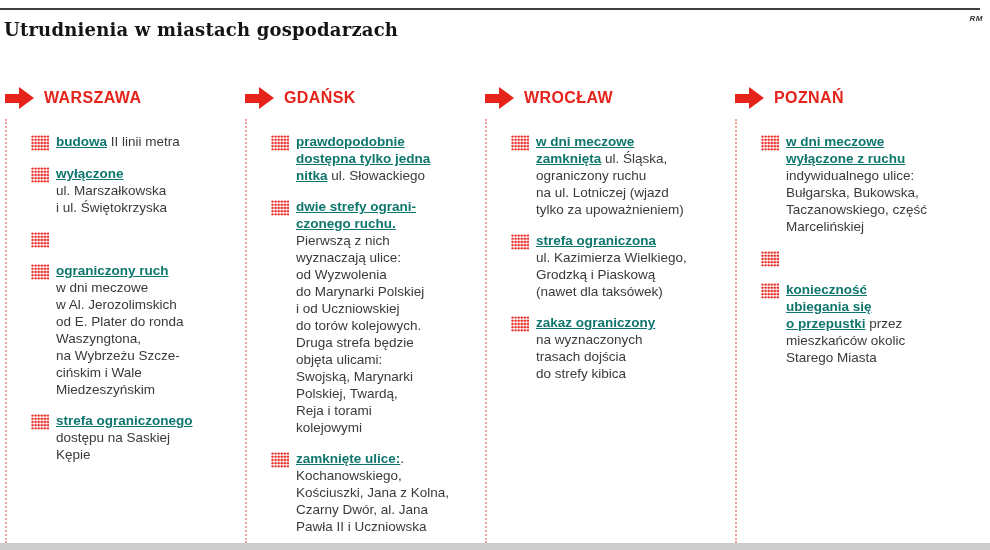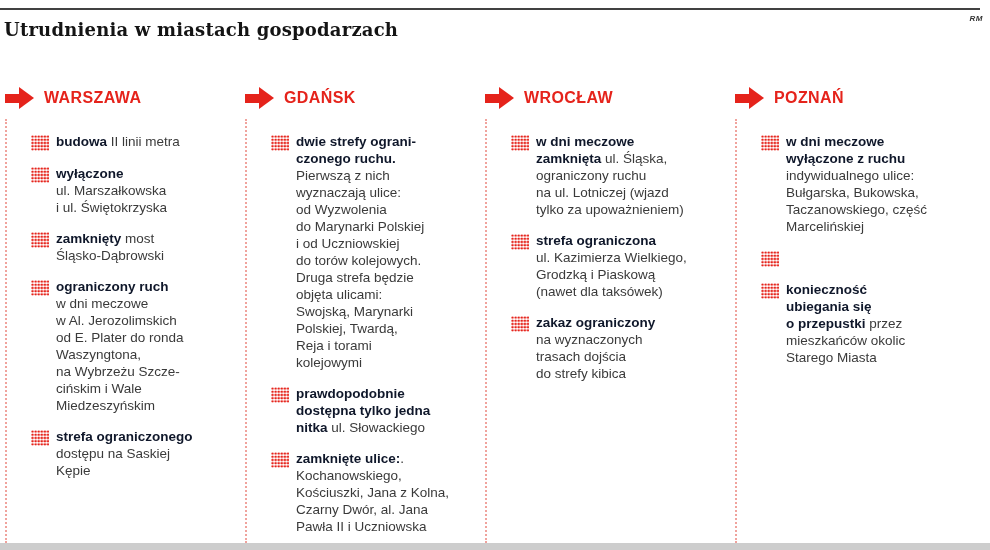--- a/index.html
+++ b/index.html
@@ -35,21 +35,21 @@
   .item{display:flex;align-items:flex-start;margin:0 0 14px 24px;}
   .bullet{
     flex:0 0 auto;width:18px;height:16px;margin:2px 7px 0 0;
     background-image:radial-gradient(circle,var(--accent) 1.15px,rgba(0,0,0,0) 1.3px);
     background-size:3.1px 3.2px;
   }
   .item-text{
     font-size:13.5px;line-height:17px;color:#3a3a3a;
     white-space:pre-line;width:184px;
   }
-  .item-text b{color:#0f172a;}
+  .item-text b{color:#0f766e;text-decoration:underline;}
   .bottom-bar{position:absolute;left:0;bottom:0;width:100%;height:7px;background:#cdcdcd;}
 </style>
 </head>
 <body>
 
 <div class="top-rule"></div>
 <div class="credit">RM</div>
 <div class="title">Utrudnienia w miastach gospodarzach</div>
 
 <div class="columns">
@@ -65,22 +65,20 @@
         <div class="item-text"><b>budowa</b><span> II linii metra</span></div>
       </div>
       <div class="item">
         <span class="bullet"></span>
         <div class="item-text"><b>wyłączone</b><span>
 ul. Marszałkowska
 i ul. Świętokrzyska</span></div>
       </div>
       <div class="item">
         <span class="bullet"></span>
-        <div class="item-text"><b>zamknięty</b><span> most
-Śląsko-Dąbrowski</span></div>
       </div>
       <div class="item">
         <span class="bullet"></span>
         <div class="item-text"><b>ograniczony ruch</b><span>
 w dni meczowe
 w Al. Jerozolimskich
 od E. Plater do ronda
 Waszyngtona,
 na Wybrzeżu Szcze-
 cińskim i Wale
@@ -94,45 +92,45 @@
       </div>
     </div>
   </div>
 
   <div class="col">
     <div class="col-header">
       <span class="arrow-icon"></span>
       <span class="city">GDAŃSK</span>
     </div>
     <div class="col-body">
+      <div class="item">
+        <span class="bullet"></span>
+        <div class="item-text"><b>prawdopodobnie
+dostępna tylko jedna
+nitka</b><span> ul. Słowackiego</span></div>
+      </div>
       <div class="item">
         <span class="bullet"></span>
         <div class="item-text"><b>dwie strefy ograni-
 czonego ruchu.</b><span>
 Pierwszą z nich
 wyznaczają ulice:
 od Wyzwolenia
 do Marynarki Polskiej
 i od Uczniowskiej
 do torów kolejowych.
 Druga strefa będzie
 objęta ulicami:
 Swojską, Marynarki
 Polskiej, Twardą,
 Reja i torami
 kolejowymi</span></div>
       </div>
       <div class="item">
         <span class="bullet"></span>
-        <div class="item-text"><b>prawdopodobnie
-dostępna tylko jedna
-nitka</b><span> ul. Słowackiego</span></div>
-      </div>
-      <div class="item">
-        <span class="bullet"></span>
         <div class="item-text"><b>zamknięte ulice:</b><span>.
 Kochanowskiego,
 Kościuszki, Jana z Kolna,
 Czarny Dwór, al. Jana
 Pawła II i Uczniowska</span></div>
       </div>
     </div>
   </div>
 
   <div class="col">

